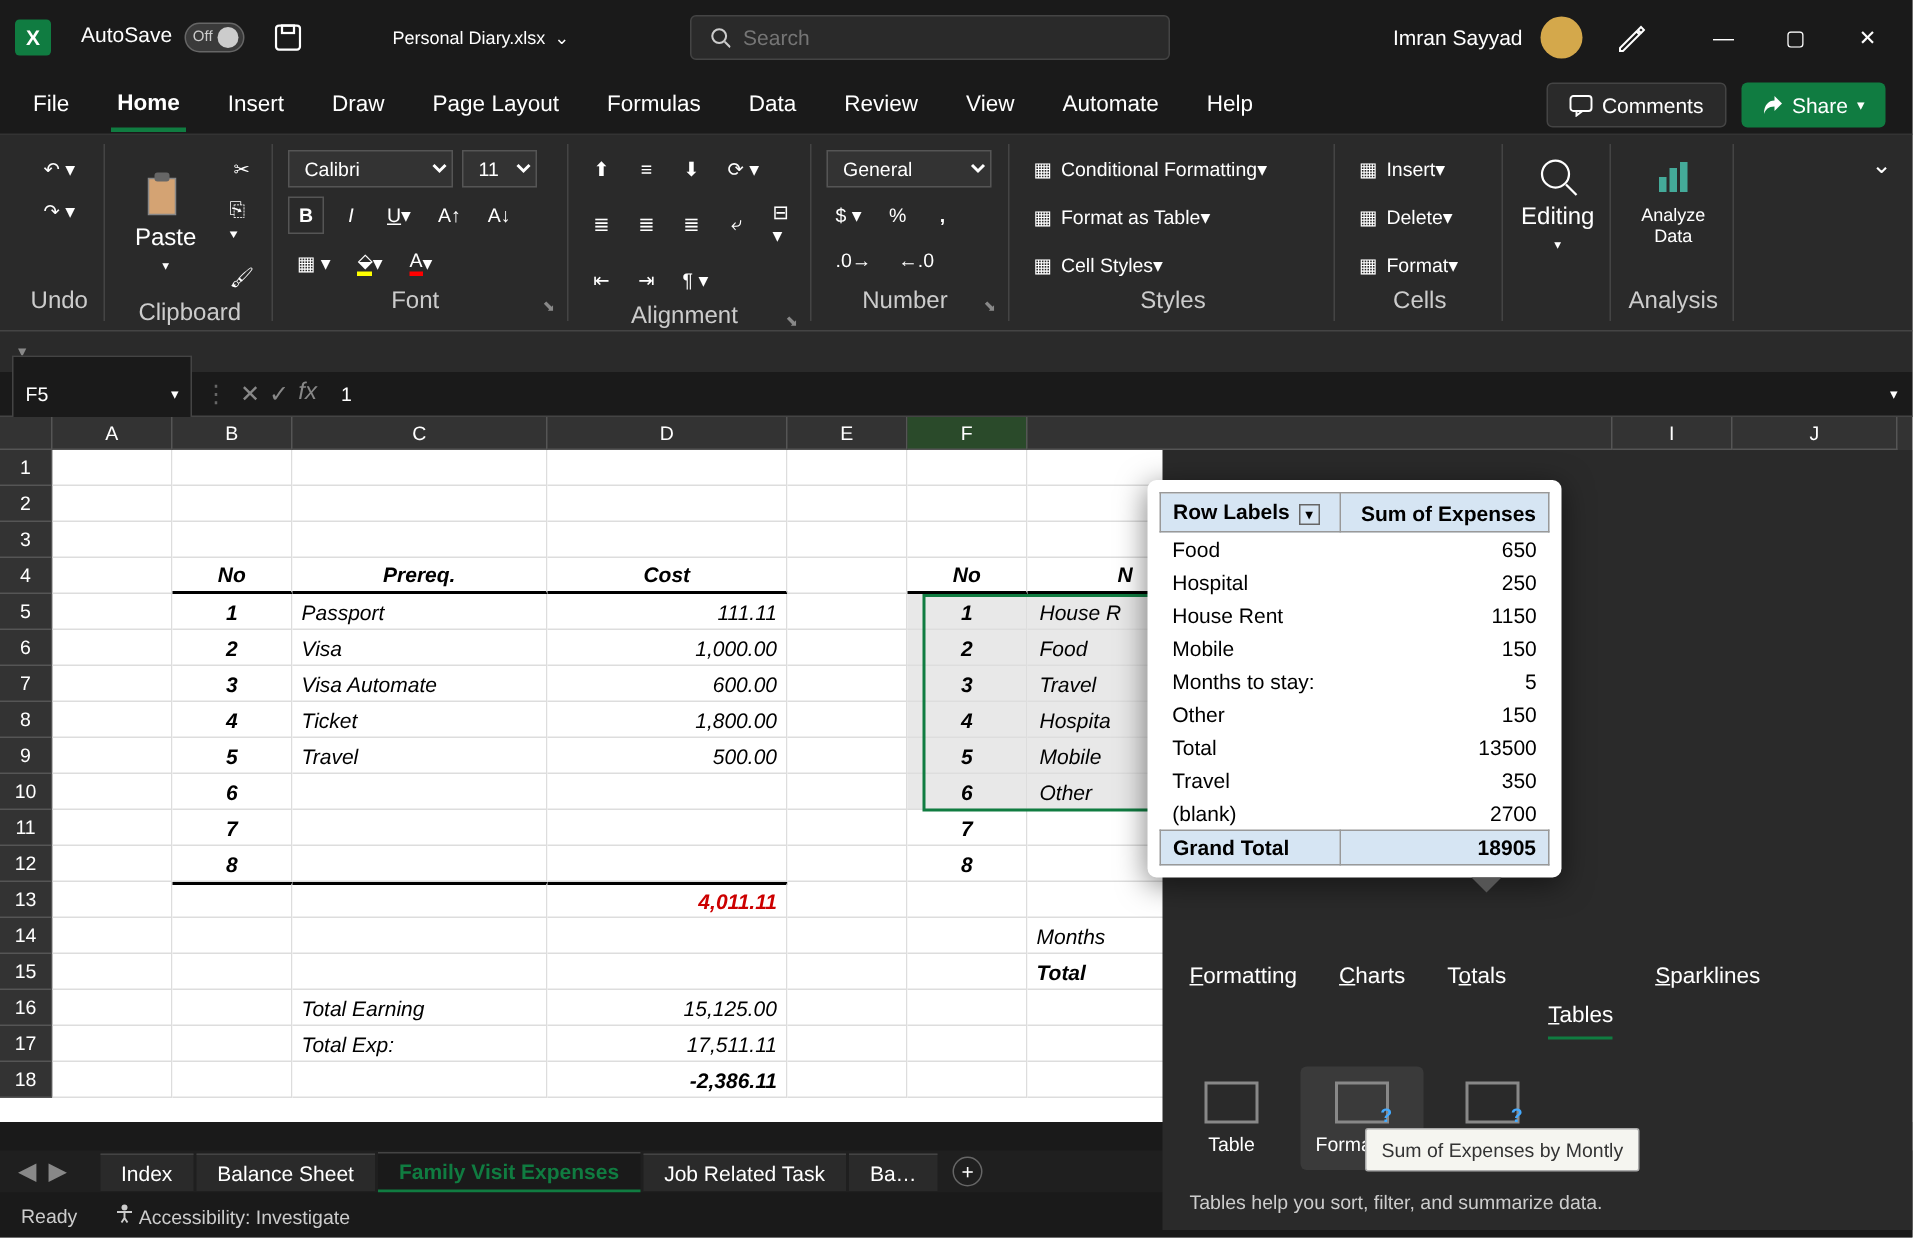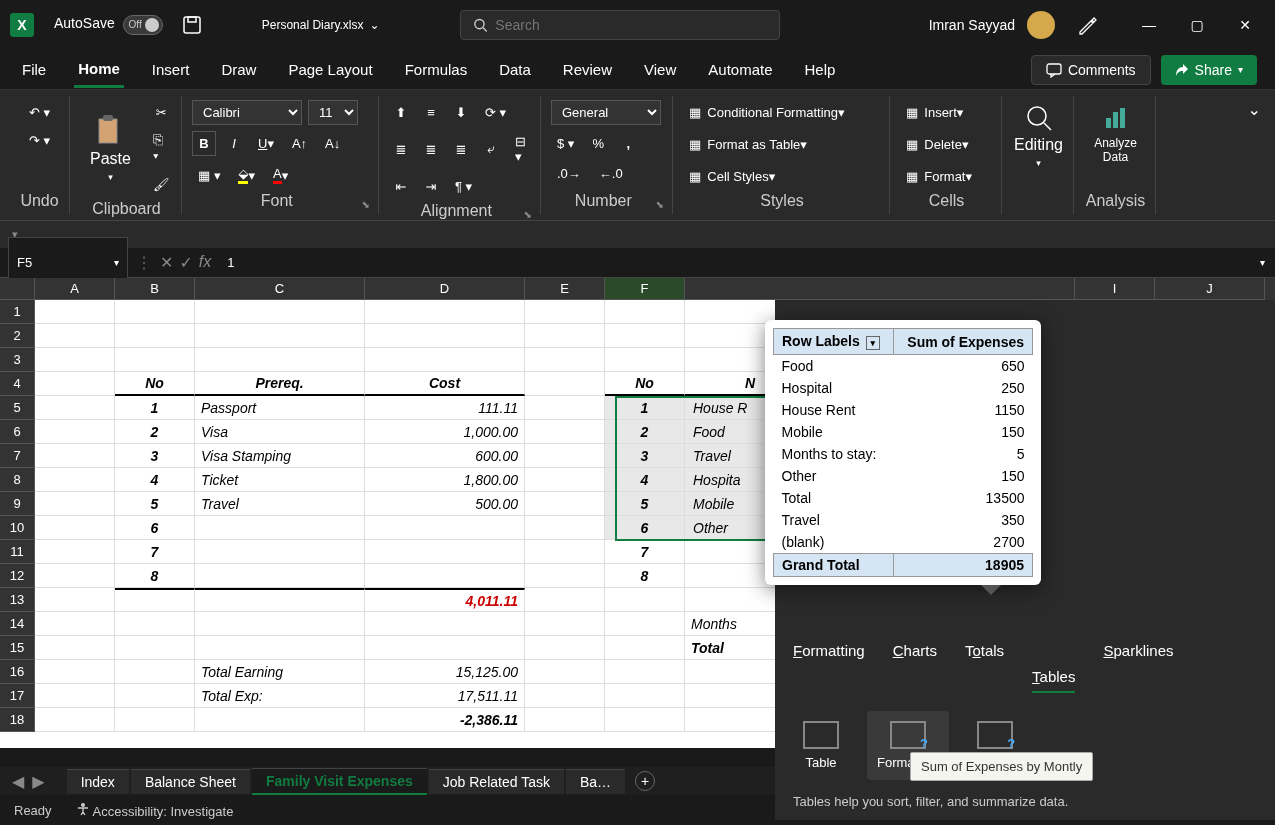--- a/index.html
+++ b/index.html
@@ -427,21 +427,21 @@
         <div class="cell  col-E"></div>
         <div class="cell no-cell col-F" style="background:#e8e8e8;">2</div>
         <div class="cell italic col-G" style="background:#e8e8e8;padding-left:8px;">Food</div>
         <div class="cell no-cell col-I">2</div>
         <div class="cell italic col-J">HRA</div>
       </div>
       <div class="row">
         <div class="row-header">7</div>
         <div class="cell  col-A"></div>
         <div class="cell no-cell col-B">3</div>
-        <div class="cell italic col-C">Visa Stamping</div>
+        <div class="cell italic col-C">Visa Automate</div>
         <div class="cell right col-D">600.00</div>
         <div class="cell  col-E"></div>
         <div class="cell no-cell col-F" style="background:#e8e8e8;">3</div>
         <div class="cell italic col-G" style="background:#e8e8e8;padding-left:8px;">Travel</div>
         <div class="cell no-cell col-I">3</div>
         <div class="cell italic col-J"></div>
       </div>
       <div class="row">
         <div class="row-header">8</div>
         <div class="cell  col-A"></div>

